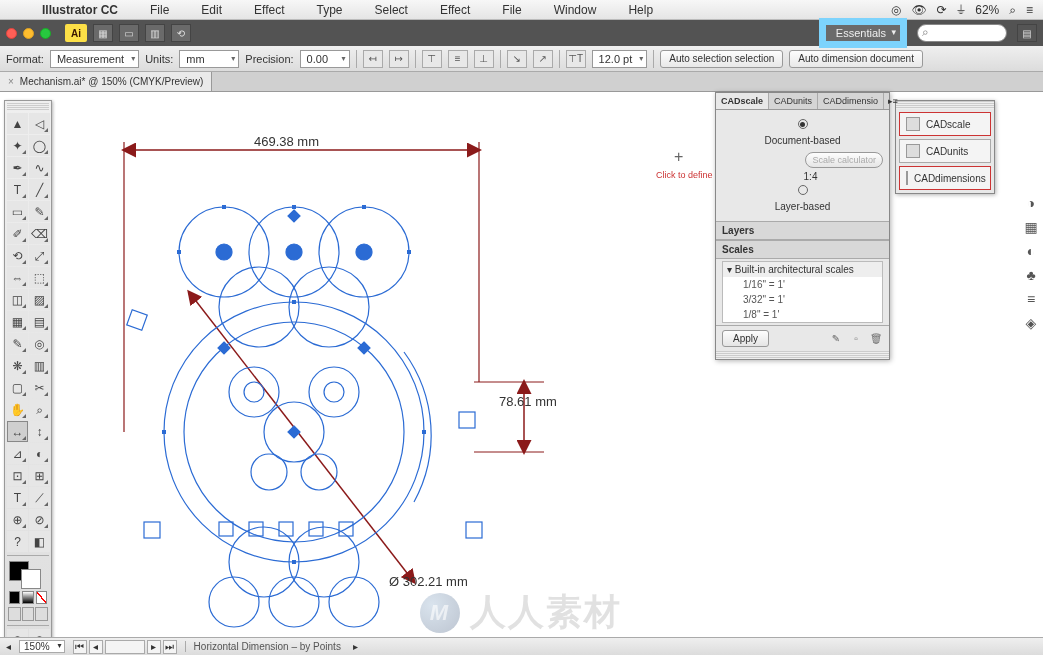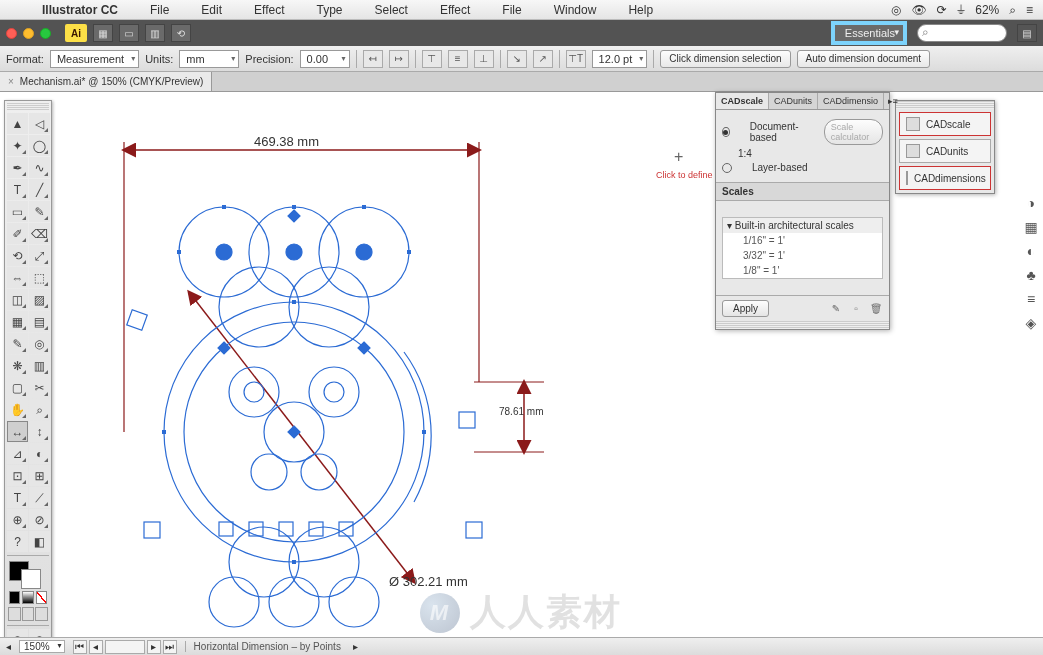--- a/index.html
+++ b/index.html
@@ -13,21 +13,21 @@
 
 
 .app-bar { height: 26px; background: #535353; display: flex; align-items: center; padding: 0 6px; gap: 6px; }
 .traffic { display: flex; gap: 6px; margin-right: 8px; }
 .traffic span { width: 11px; height: 11px; border-radius: 50%; }
 .tl-red { background: #ff5f56; border:1px solid #e0443e;}
 .tl-yel { background: #ffbd2e; border:1px solid #dea123;}
 .tl-grn { background: #27c93f; border:1px solid #1aab29;}
 .app-bar .ai-badge { width: 22px; height: 18px; background: #fde047; color:#3a1600; font-size:10px; font-weight:700; display:flex; align-items:center; justify-content:center; border-radius:2px;}
 .app-bar .tb-ic { width: 20px; height: 18px; background:#6a6a6a; border:1px solid #444; display:flex; align-items:center; justify-content:center; color:#ddd; font-size:10px;}
-.app-bar .essentials { margin-left:auto; background:#6a6a6a; border:4px solid #7dd3fc; color:#eee; padding:2px 8px 2px 10px; font-size:11px; position:relative;}
+.app-bar .essentials { margin-left:auto; background:#6a6a6a; border:7px solid #7dd3fc; color:#eee; padding:2px 14px 2px 10px; font-size:11px; position:relative;}
 .app-bar .essentials:after{content:"▾"; position:absolute; right:4px; top:2px; font-size:9px;}
 .app-bar .search { width: 90px; height:18px; background:#fff; border:1px solid #888; border-radius:9px; margin:0 4px; padding:0 6px 0 18px; position:relative;}
 .app-bar .search:before{content:"⌕"; position:absolute; left:4px; top:0; color:#888; font-size:12px;}
 
 
 .ctrl-bar { height: 26px; background: linear-gradient(#efefef,#dcdcdc); border-bottom:1px solid #aaa; display:flex; align-items:center; gap:6px; padding:0 6px; font-size:11px;}
 .ctrl-bar label { color:#333; }
 .ctrl-bar .sel { background:#fff; border:1px solid #999; height:18px; display:flex; align-items:center; padding:0 14px 0 6px; position:relative; min-width:70px;}
 .ctrl-bar .sel:after{content:"▾"; position:absolute; right:3px; font-size:8px; color:#666;}
 .ctrl-bar .div { width:1px; height:18px; background:#aaa;}
@@ -69,27 +69,27 @@
 .cad-btn { display:flex; align-items:center; gap:6px; padding:4px 6px; border:1px solid #aaa; margin:3px; background:#f4f4f4; font-size:10px;}
 .cad-btn.active { border:1px solid #c33; }
 .cad-btn .ico { width:14px; height:14px; background:#ddd; border:1px solid #999;}
 
 
 .cad-panel { position:absolute; left:715px; top:92px; width:175px; background:#e8e8e8; border:1px solid #888; box-shadow:1px 1px 5px rgba(0,0,0,.3); font-size:10px;}
 .cad-panel .tabs{ display:flex; background:#d5d5d5; border-bottom:1px solid #999;}
 .cad-panel .tab{ padding:3px 5px; border-right:1px solid #aaa; font-size:9px; }
 .cad-panel .tab.active{ background:#e8e8e8; font-weight:600;}
 .cad-panel .body { padding:6px;}
-.cad-panel .row { display:flex; align-items:center; gap:20px; margin:3px 0;}
+.cad-panel .row { display:flex; align-items:center; gap:6px; margin:3px 0;flex-direction:column;}
 .cad-panel .radio{ width:10px; height:10px; border:1px solid #666; border-radius:50%; display:inline-flex; align-items:center; justify-content:center;}
 .cad-panel .radio.checked:after{content:""; width:5px; height:5px; background:#333; border-radius:50%;}
 .cad-panel .calc-btn { margin-left:auto; background:linear-gradient(#fdfdfd,#e5e5e5); border:1px solid #999; padding:2px 6px; font-size:9px; border-radius:12px; color:#aaa;}
 .cad-panel .sec-head { background:#d8d8d8; border-top:1px solid #aaa; border-bottom:1px solid #aaa; padding:3px 6px; font-weight:600;}
 .cad-panel .list { background:#f5f5f5; border:1px solid #bbb; margin:4px 6px; min-height:40px; padding:4px 6px; color:#aaa; font-style:italic;}
-.cad-panel .scales-list { background:#fff; border:1px solid #bbb; margin:16px 6px; max-height:78px; overflow:hidden; font-size:10px;}
+.cad-panel .scales-list { background:#fff; border:1px solid #bbb; margin:2px 6px; max-height:78px; overflow:hidden; font-size:10px;}
 .cad-panel .scales-list .sh { background:#eee; padding:2px 4px;}
 .cad-panel .scales-list .si { padding:2px 4px 2px 20px; color:#555;}
 .cad-panel .foot { display:flex; align-items:center; padding:4px 6px; gap:6px; border-top:1px solid #aaa;}
 .cad-panel .foot .apply{ background:linear-gradient(#fdfdfd,#e5e5e5); border:1px solid #999; padding:2px 10px; font-size:10px; border-radius:3px;}
 .cad-panel .foot .sp{ margin-left:auto;}
 .cad-panel .foot .fi{ width:14px; height:14px; display:inline-flex; align-items:center; justify-content:center; color:#666;}
 .cad-panel .grip{height:8px;background:repeating-linear-gradient(#ccc,#ccc 1px,#eee 1px,#eee 2px);}
 
 
 .status { position:absolute; left:0; right:0; bottom:0; height:18px; background:linear-gradient(#efefef,#dcdcdc); border-top:1px solid #aaa; display:flex; align-items:center; font-size:10px; gap:8px; padding:0 6px;}
@@ -159,21 +159,21 @@
   <div class="ic">⊤</div>
   <div class="ic">≡</div>
   <div class="ic">⊥</div>
   <div class="div"></div>
   <div class="ic">↘</div>
   <div class="ic">↗</div>
   <div class="div"></div>
   <div class="ic">⊤T</div>
   <div class="sel" style="min-width:55px">12.0 pt</div>
   <div class="div"></div>
-  <div class="btn">Click dimension selection</div>
+  <div class="btn">Auto selection selection</div>
   <div class="btn">Auto dimension document</div>
 </div>
 
 <div class="tab-bar">
   <div class="doc-tab">
     <span class="x">×</span>
     <span>Mechanism.ai* @ 150% (CMYK/Preview)</span>
   </div>
 </div>
 
@@ -256,21 +256,21 @@
           <path d="M130 250 l6 6 -6 6 -6 -6 z"></path>
           <path d="M270 250 l6 6 -6 6 -6 -6 z"></path>
           <path d="M200 334 l6 6 -6 6 -6 -6 z"></path>
         </g>
 
         <path d="M 310 260 A 140 140 0 0 1 320 410"></path>
       </g>
     </svg>
 
     <div style="position:absolute; left:160px; top:42px; font-size:13px;">469.38 mm</div>
-    <div style="position:absolute; left:405px; top:314px; font-size:10px;">78.61 mm</div>
+    <div style="position:absolute; left:405px; top:302px; font-size:13px;">78.61 mm</div>
     <div style="position:absolute; left:295px; top:482px; font-size:13px;">Ø 302.21 mm</div>
 
     <div style="position:absolute; left:580px; top:56px; font-size:16px; color:#666;">+</div>
     <div class="hint" style="left:562px; top:78px;">Click to define the origin of the</div>
   </div>
 
   <div class="right-dock">
     <div class="ri">◑</div>
     <div class="ri">▦</div>
     <div class="ri">◐</div>
@@ -376,20 +376,21 @@
       <div class="calc-btn">Scale calculator</div>
     </div>
     <div class="row" style="padding-left:16px">
       <span>1:4</span>
     </div>
     <div class="row">
       <span class="radio"></span>
       <span>Layer-based</span>
     </div>
   </div>
+  <div class="sec-head">Layers</div>
   <div class="sec-head">Scales</div>
   <div class="scales-list">
     <div class="sh">▾ <span>Built-in architectural scales</span></div>
     <div class="si">1/16" = 1'</div>
     <div class="si">3/32" = 1'</div>
     <div class="si">1/8" = 1'</div>
   </div>
   <div class="foot">
     <div class="apply">Apply</div>
     <span class="sp"></span>

